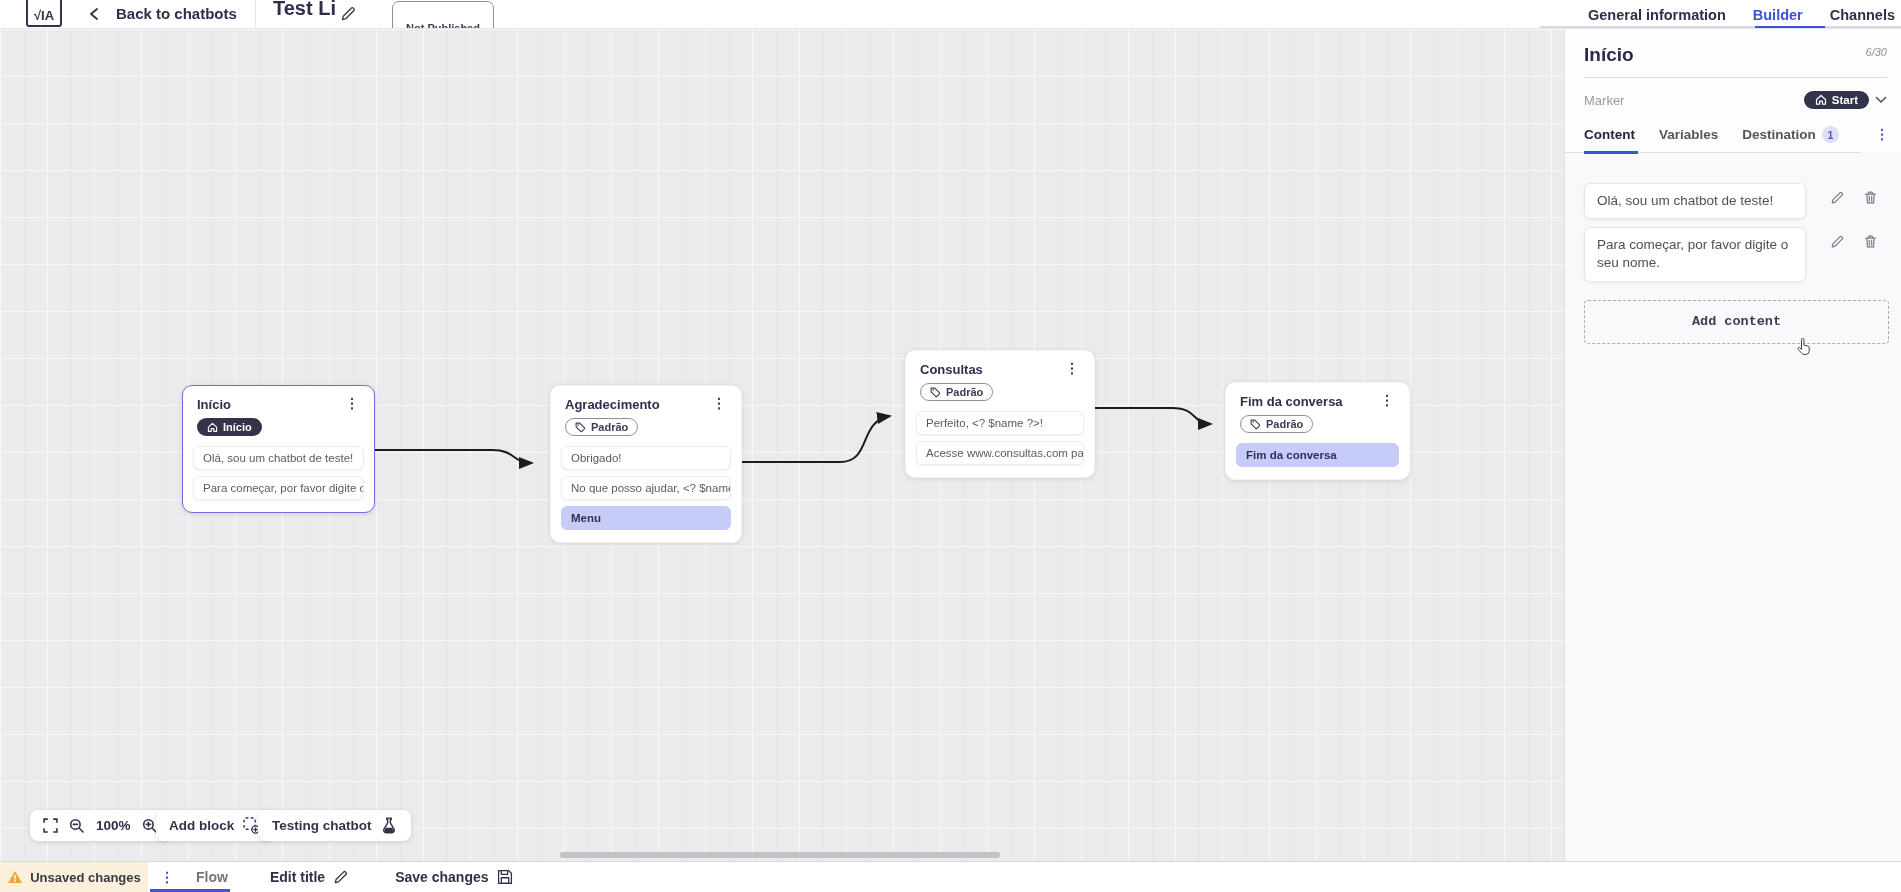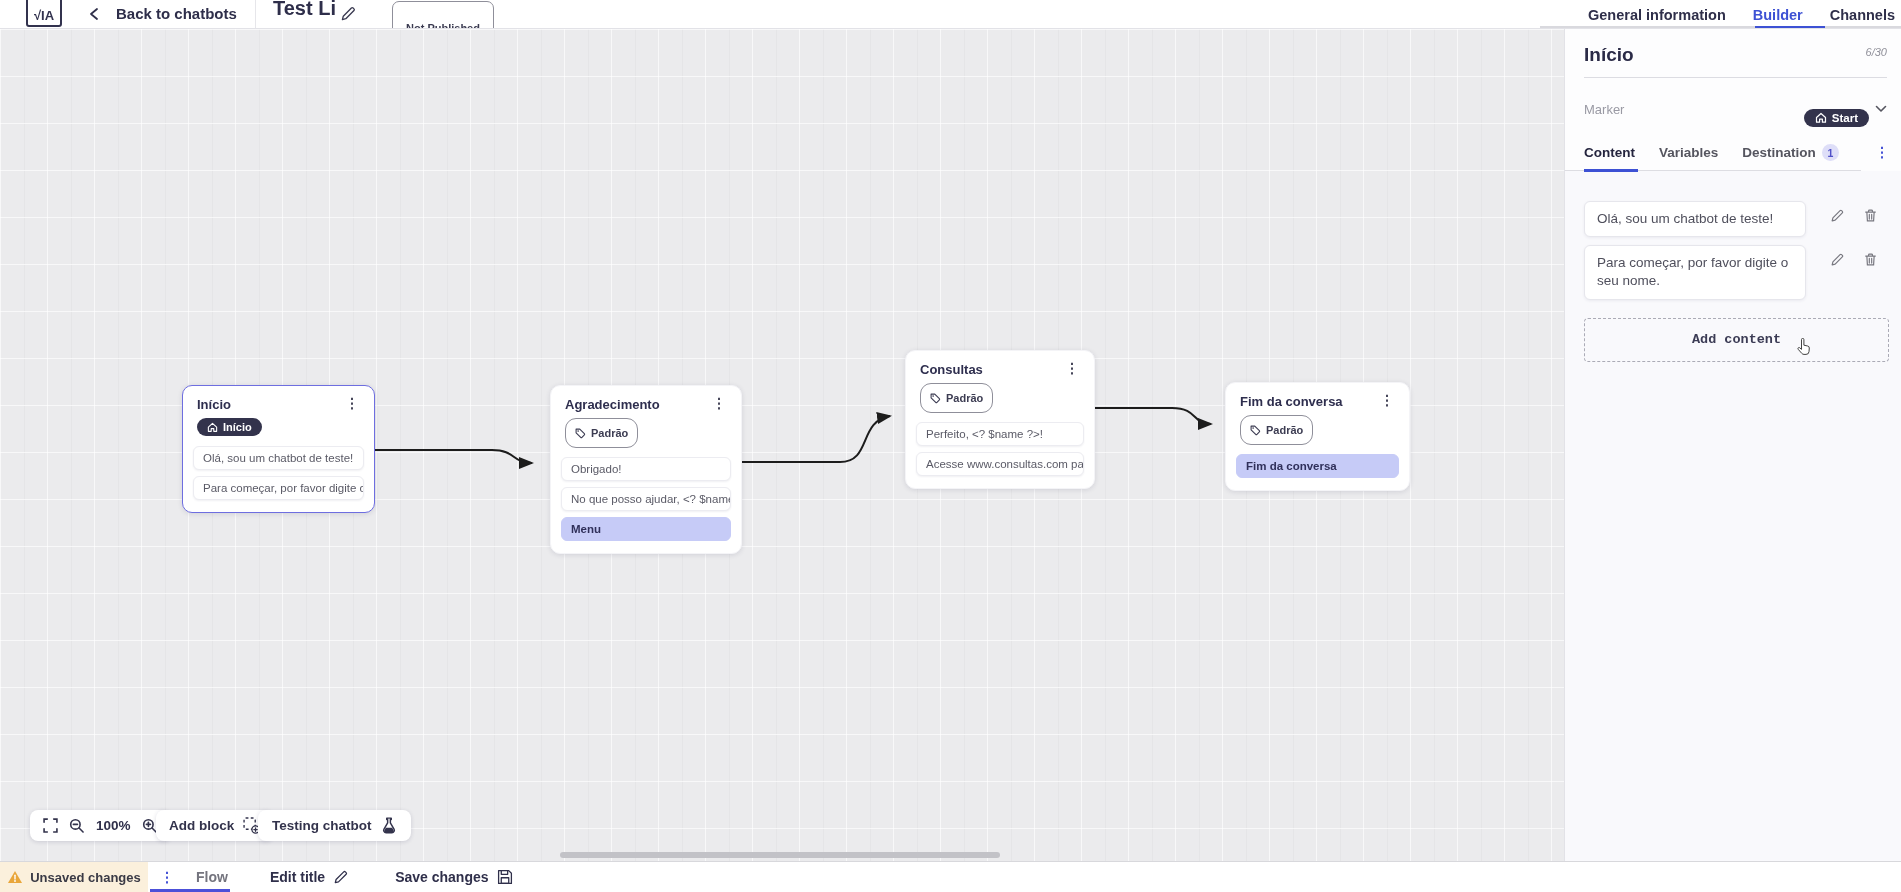--- a/index.html
+++ b/index.html
@@ -46,21 +46,21 @@
   .n1 { left:182px; top:356px; width:193px; }
   .n2 { left:550px; top:356px; width:192px; }
   .n3 { left:905px; top:321px; width:190px; }
   .n4 { left:1225px; top:353px; width:185px; }
   .node-head { display:flex; justify-content:space-between; align-items:flex-start; padding:1px 2px 0 4px; }
   .node-title { font-size:13px; font-weight:700; color:#2e2e4e; }
   .node-kebab { color:#46465a; font-size:14px; font-weight:700; line-height:12px; padding:0 3px; cursor:pointer; }
   .badge-dark { display:inline-flex; align-items:center; gap:5px; background:#33334c; color:#fff;
     font-size:11px; font-weight:700; border-radius:11px; padding:3px 10px; margin:6px 0 0 4px; }
   .badge-tag { display:inline-flex; align-items:center; gap:5px; border:1.5px solid #8f8f9a; background:#fff;
-    color:#3c3c52; font-size:11px; font-weight:700; border-radius:11px; padding:8px 9px; margin:6px 0 0 4px; }
+    color:#3c3c52; font-size:11px; font-weight:700; border-radius:11px; padding:2px 9px; margin:6px 0 0 4px; }
   .node-items { margin-top:9px; display:flex; flex-direction:column; gap:6px; }
   .node-item { background:#fff; border:1px solid #ececf1; box-shadow:0 1px 2px rgba(40,40,80,.07);
     border-radius:6px; padding:5px 9px; font-size:11.5px; color:#5a5a66; white-space:nowrap; overflow:hidden; }
   .node-item.highlight { background:#c6cbf7; border-color:#c6cbf7; color:#30305a; font-weight:700; box-shadow:none; }
 
   .ctrl-card { position:absolute; background:#fff; border-radius:8px; box-shadow:0 1px 4px rgba(40,40,80,.16);
     display:flex; align-items:center; height:31px; z-index:5; color:#33334c; }
   .zoom-card { left:30px; top:781px; padding:0 13px; gap:11px; }
   .zoom-level { font-size:13.5px; font-weight:700; color:#2f2f4a; }
   .addblock-card { left:156px; top:781px; padding:0 13px; gap:9px; font-size:13.5px; font-weight:700; }
@@ -75,21 +75,21 @@
     justify-content:space-between; padding:0 15px; font-size:12px; color:#3a3a50; }
   .panel-close { font-size:13px; color:#3a3a50; cursor:pointer; }
   .name-row { margin:15px 14px 0 19px; display:flex; justify-content:space-between; align-items:flex-start;
     border-bottom:1px solid #dcdce2; padding-bottom:11px; }
   .block-name { font-size:19px; font-weight:700; color:#2b2b47; }
   .char-counter { font-size:11px; color:#8f8f99; margin-top:2px;font-style:italic; }
   .marker-row { margin:13px 14px 0 19px; display:flex; justify-content:space-between; align-items:center; }
   .marker-label { font-size:13px; color:#9a9aa4; }
   .marker-value { display:flex; align-items:center; gap:6px; }
   .start-badge { display:inline-flex; gap:5px; align-items:center; background:#33334c; color:#fff;
-    border-radius:11px; padding:3px 11px; font-size:11.5px; font-weight:700;margin-top:18px; }
+    border-radius:11px; padding:3px 11px; font-size:11.5px; font-weight:700; }
   .marker-chevron { color:#55555f; }
   .panel-tabs { margin-top:17px; position:relative; padding:0 0 10px 19px; display:flex; gap:24px; align-items:center; }
   .panel-tab { font-size:13.5px; font-weight:700; color:#55555f; display:flex; gap:6px; align-items:center; }
   .panel-tab.active { color:#24243e; }
   .tab-badge { width:17px; height:17px; border-radius:50%; background:#dedef8; color:#5050c8;
     font-size:10.5px; font-weight:700; display:flex; align-items:center; justify-content:center; }
   .panel-tabs-kebab { position:absolute; right:12px; top:0; color:#4553d6; font-size:14px; font-weight:700; cursor:pointer; }
   .panel-tabs::after { content:""; position:absolute; left:0; bottom:0; width:296px; height:1.5px; background:#dddde2; }
   .active-underline { position:absolute; left:19px; bottom:-0.5px; width:54px; height:2.5px; background:#3d51d4; z-index:2; }
   .panel-content { flex:1; background:#f9f9fc; padding:30px 0 0 19px; }

